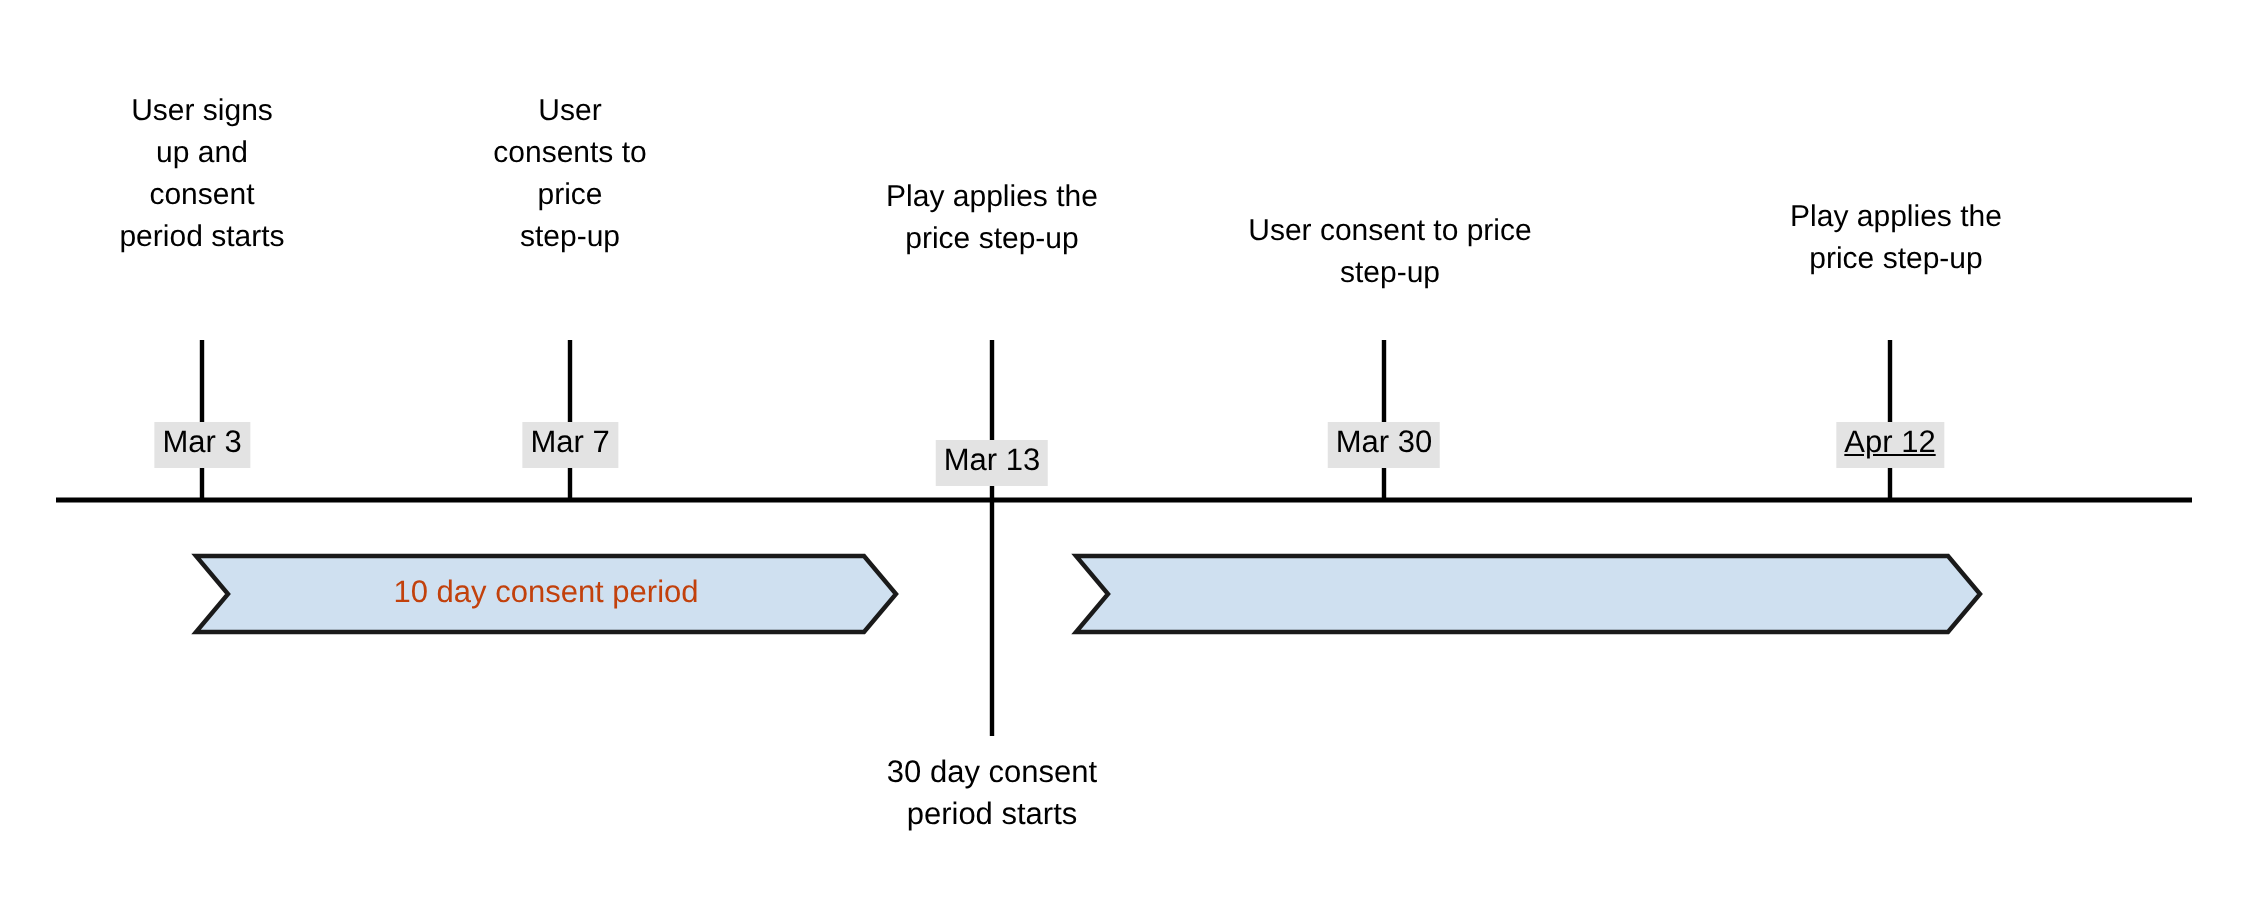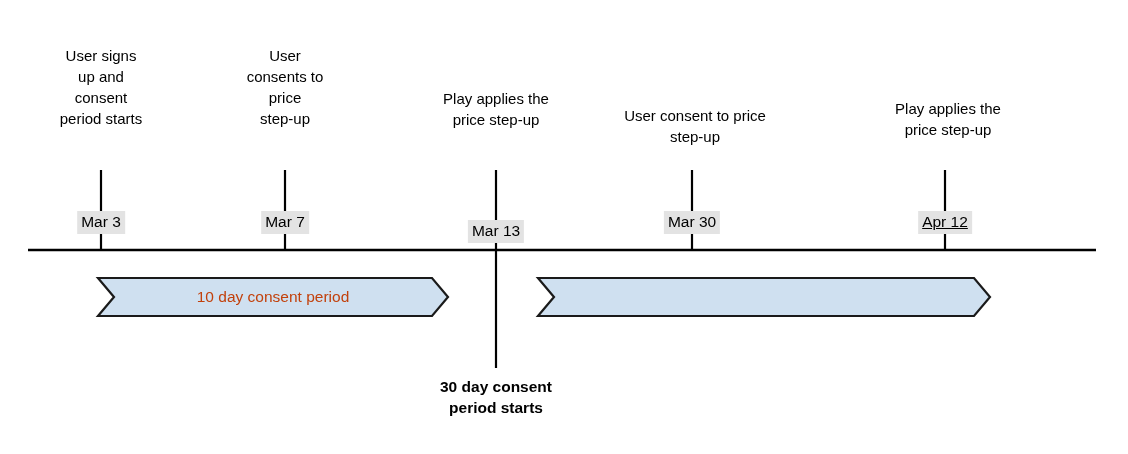--- a/index.html
+++ b/index.html
@@ -99,16 +99,16 @@
 price step-up</div>
 
   <div class="date-chip" style="left:101px; top:211px;">Mar 3</div>
   <div class="date-chip" style="left:285px; top:211px;">Mar 7</div>
   <div class="date-chip" style="left:496px; top:220px;">Mar 13</div>
   <div class="date-chip" style="left:692px; top:211px;text-align:center;">Mar 30</div>
   <div class="date-chip" style="left:945px; top:211px;text-decoration:underline;">Apr 12</div>
 
   <div class="band-label" style="left:273px; top:297px;">10 day consent period</div>
 
-  <div class="below-label" style="left:496px; top:376px; width:260px;font-weight:bold;">30 day consent
+  <div class="below-label" style="left:496px; top:376px; width:260px;">30 day consent
 period starts</div>
 
 </div>
 
 </body></html>

